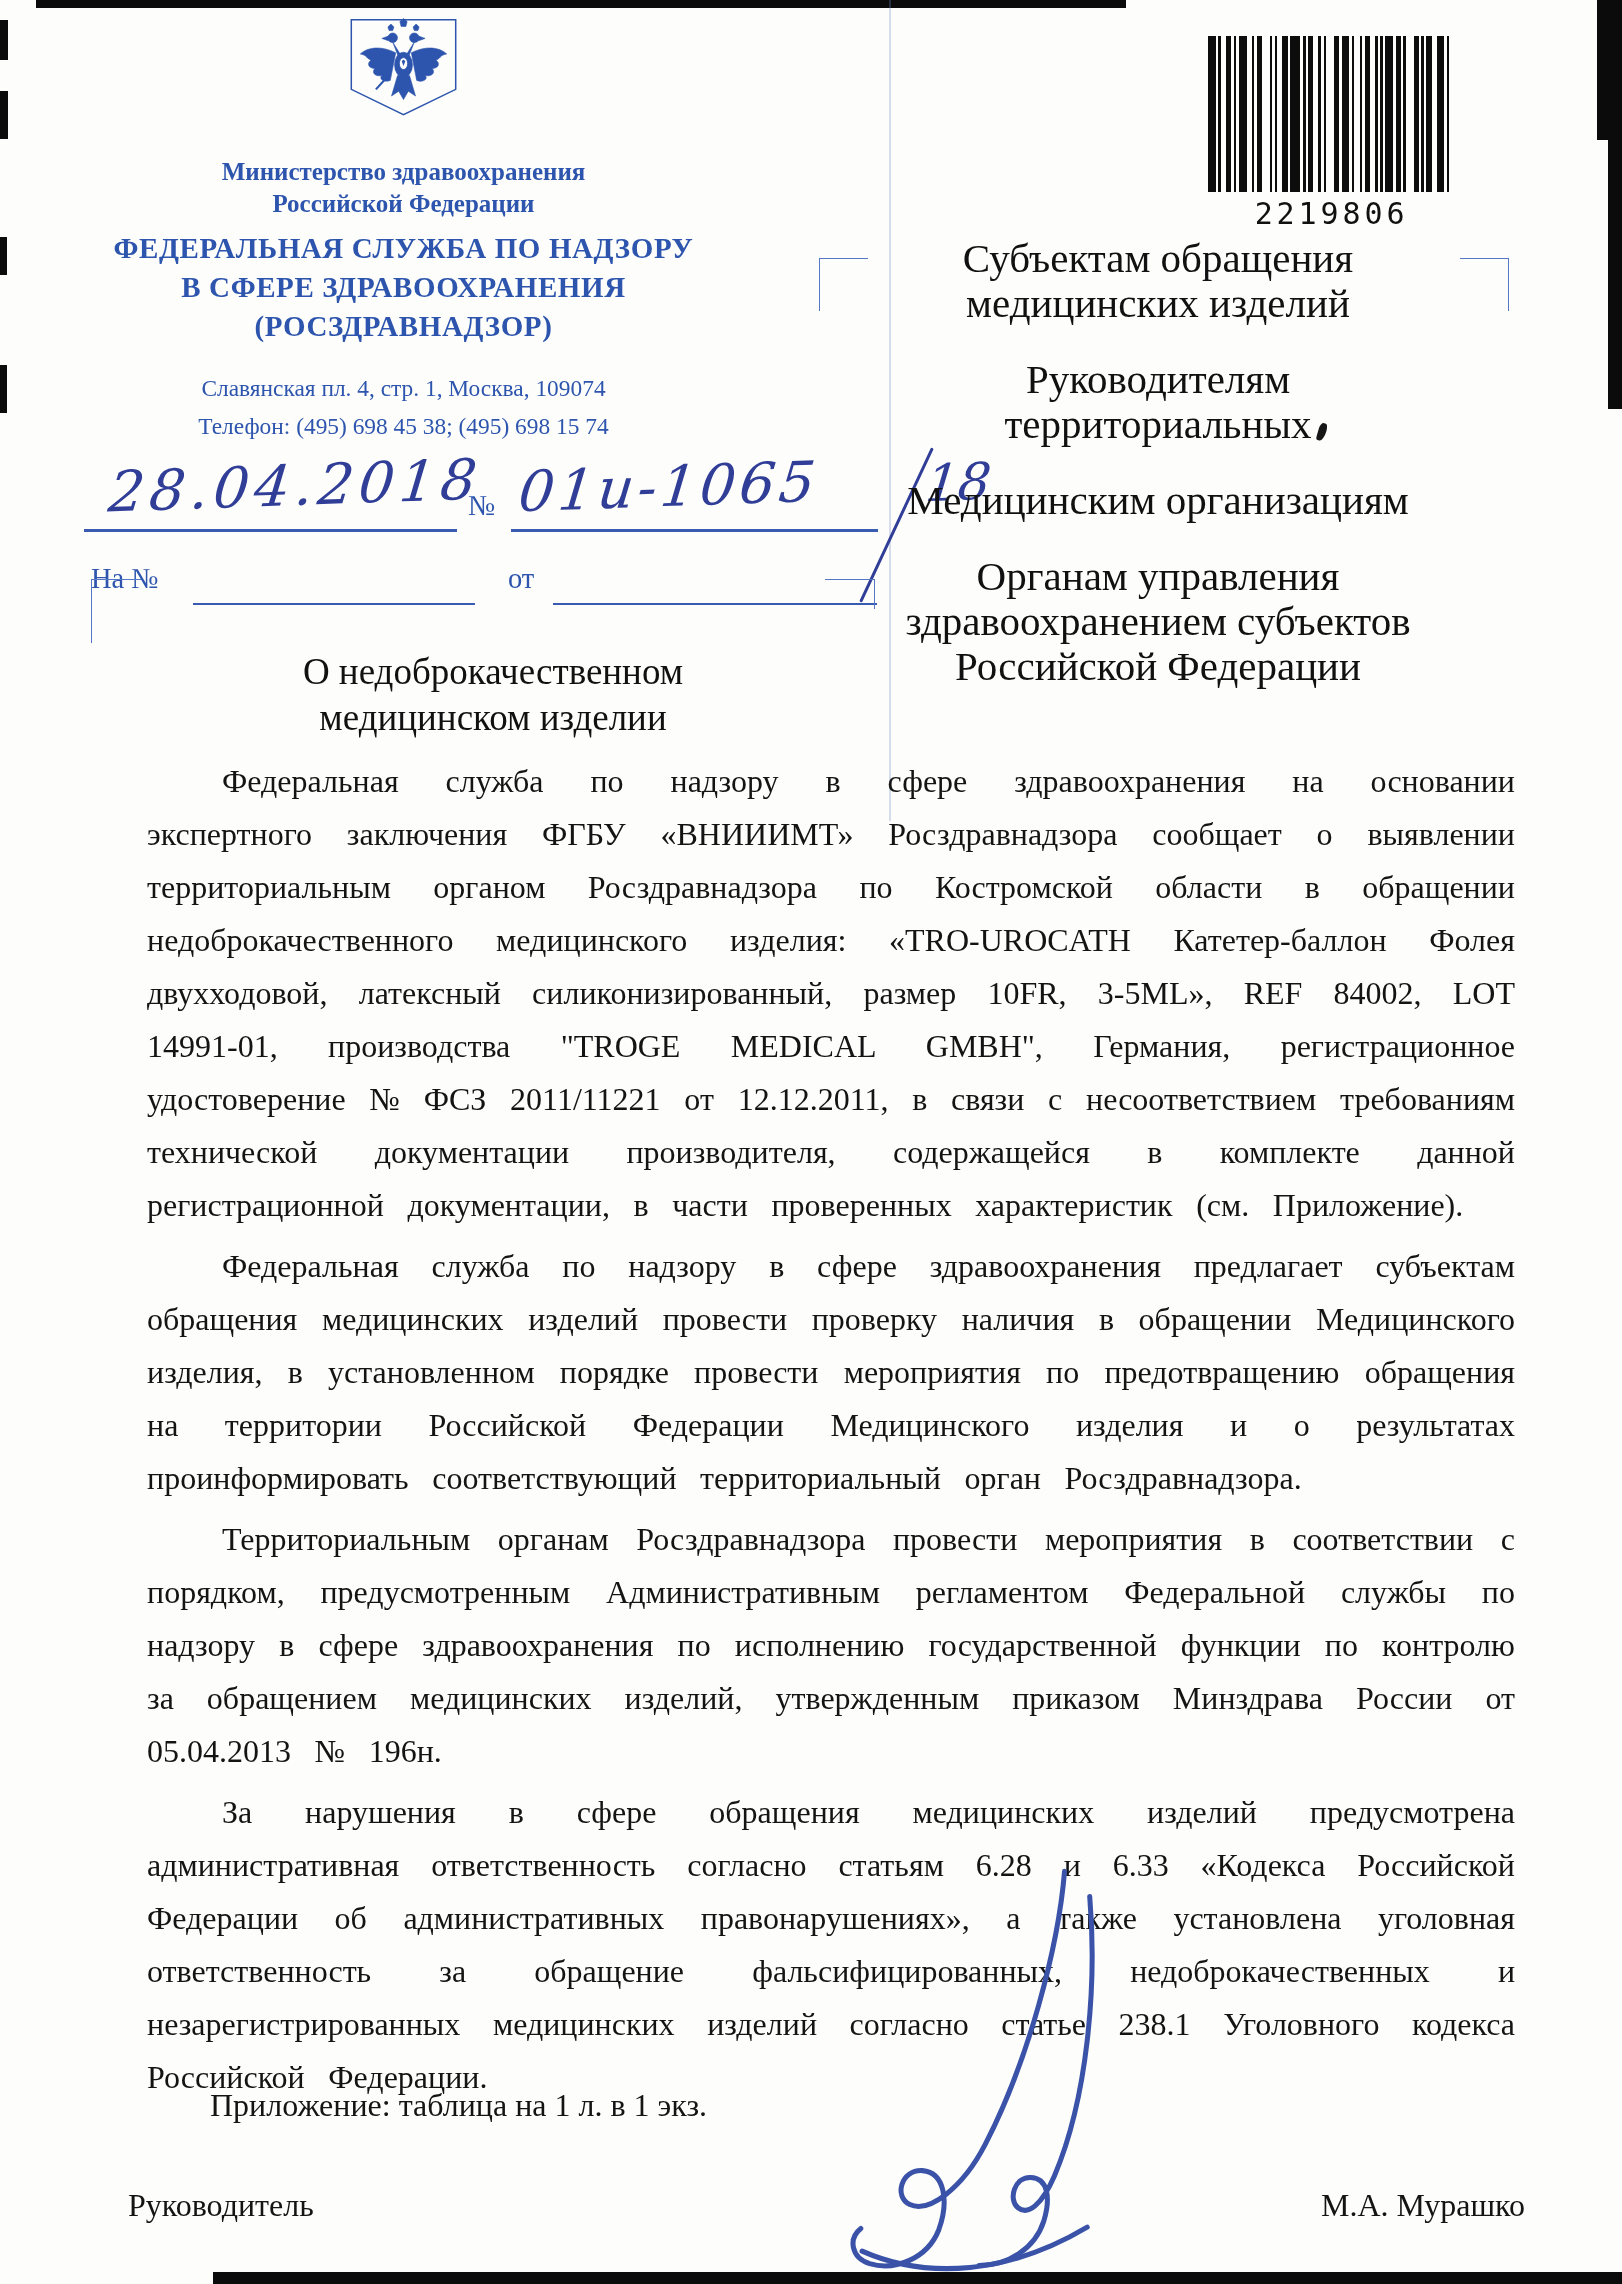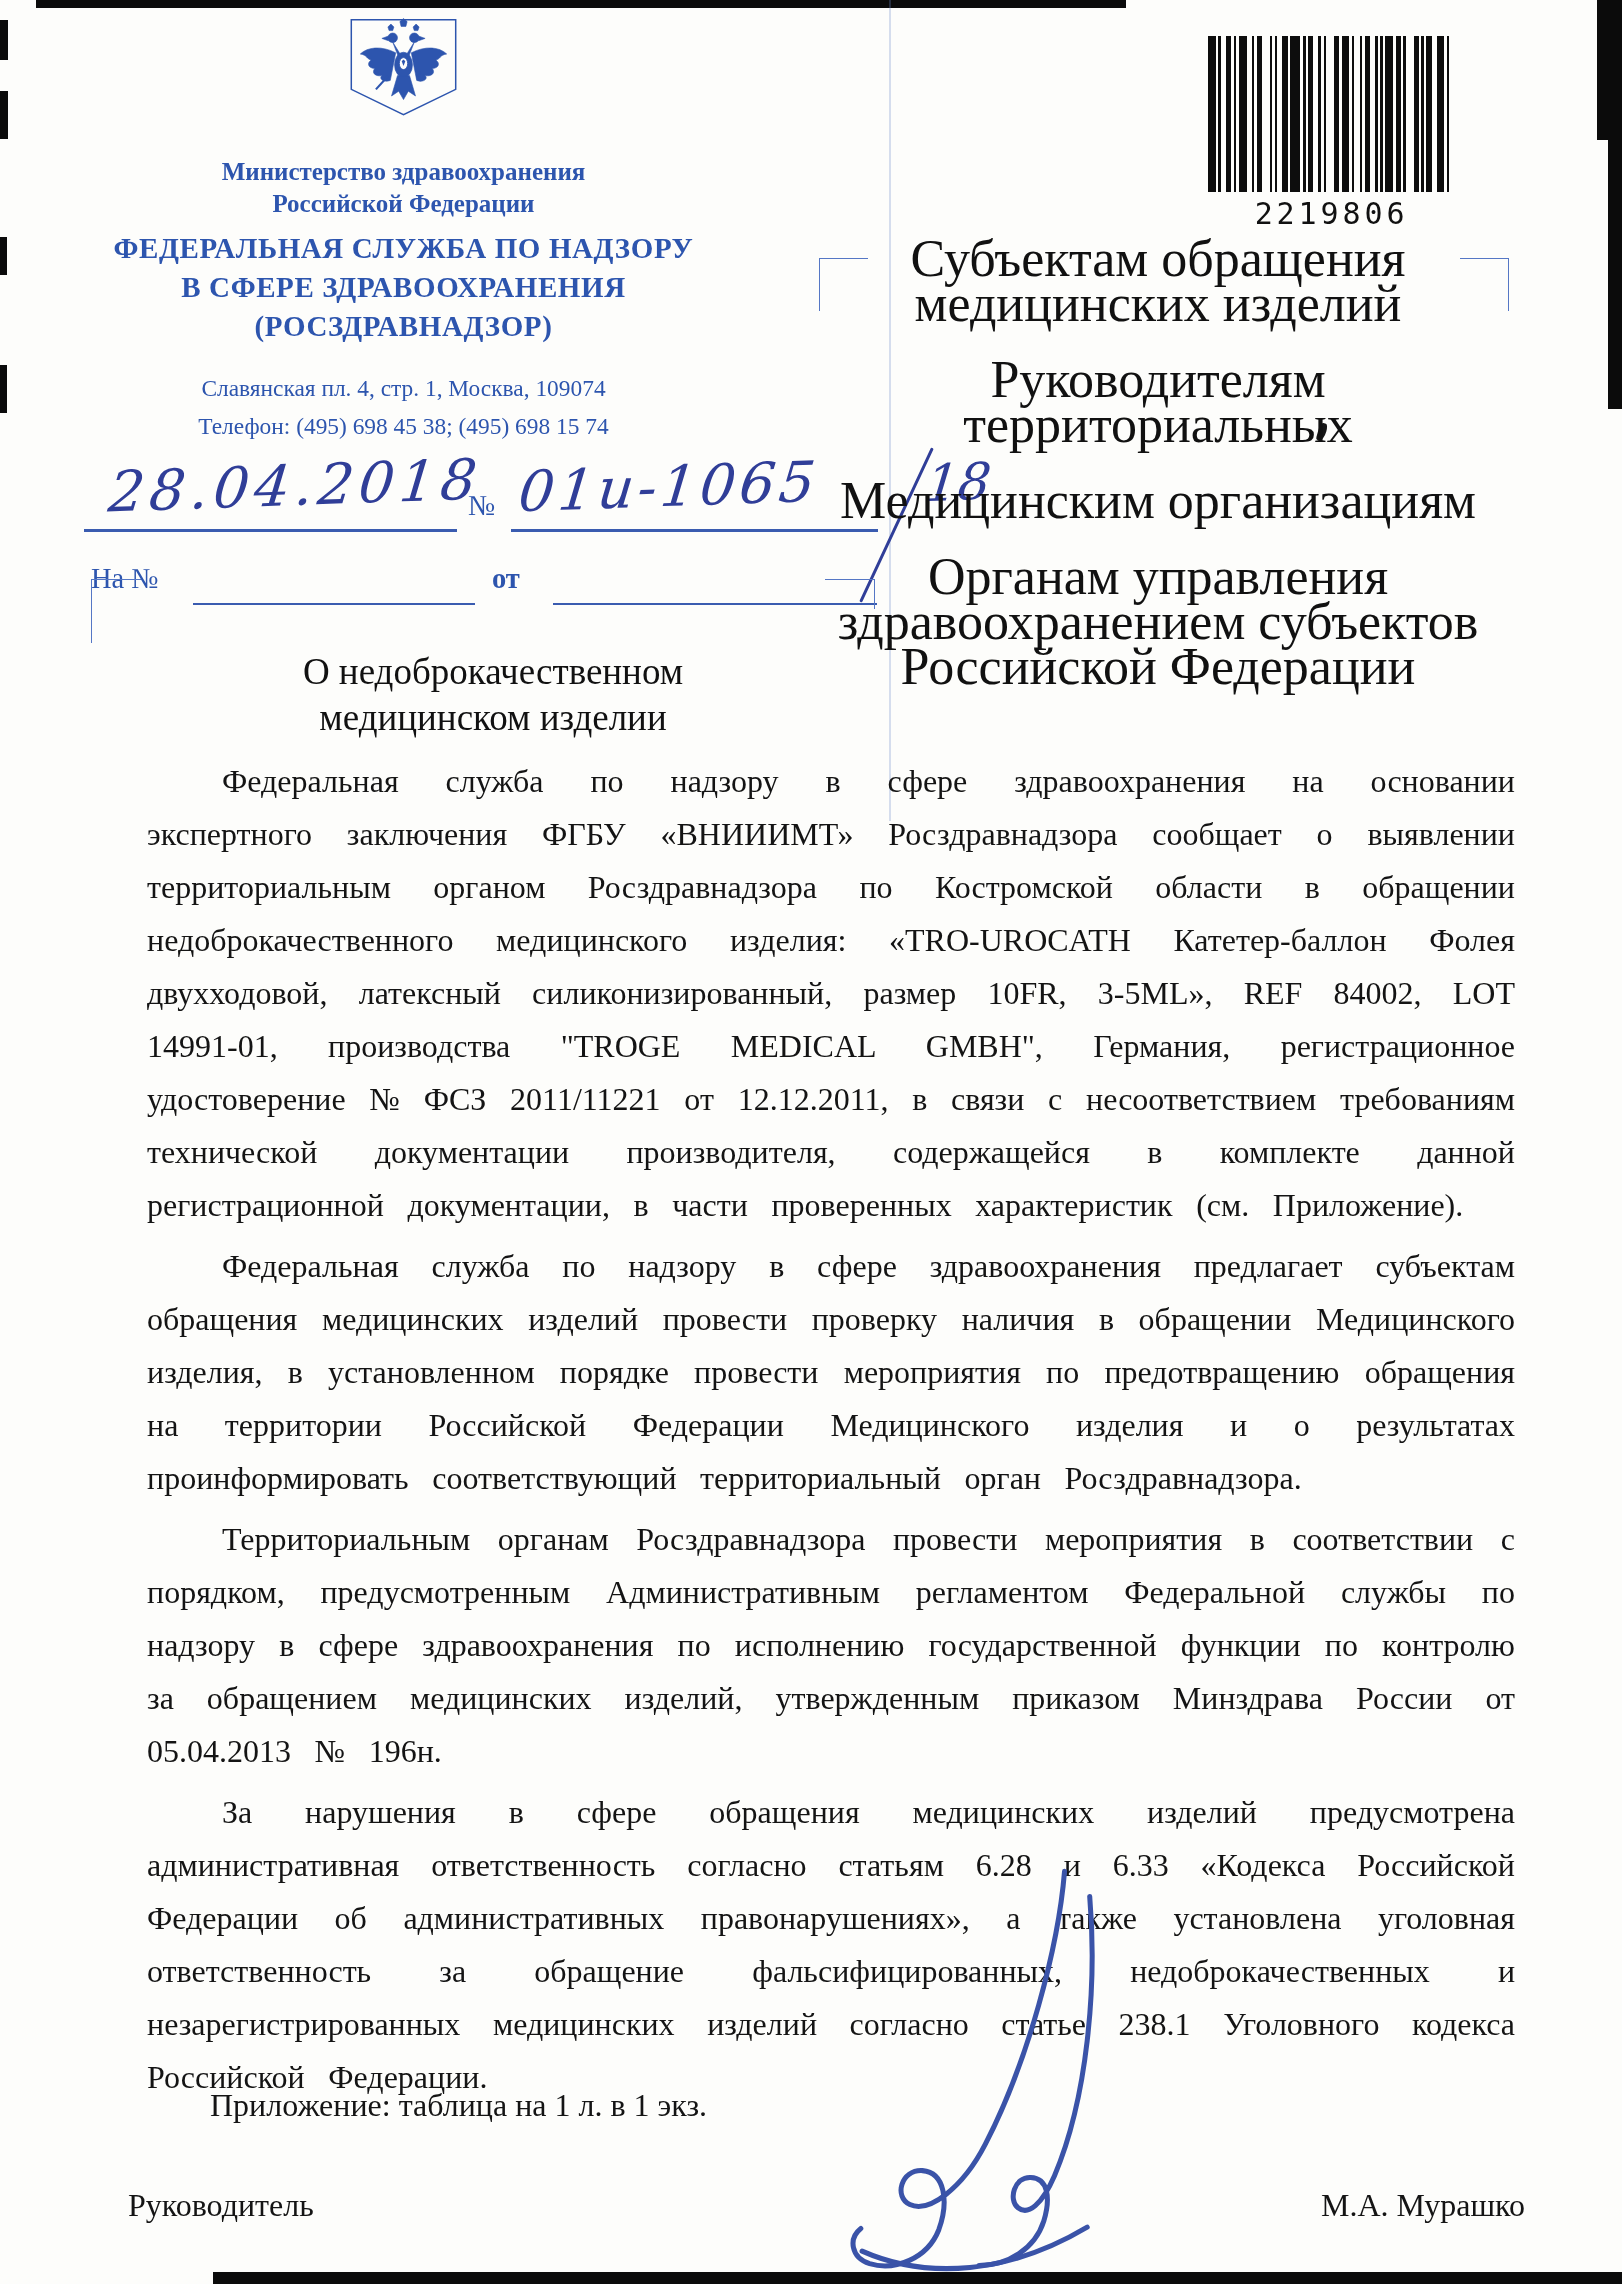--- a/index.html
+++ b/index.html
@@ -32,21 +32,21 @@
   .u-line{position:absolute;height:2.6px;background:#3a5cb0;}
   
   .crn{position:absolute;border:0 solid #5577c5;}
   
   .barcode{position:absolute;left:1208px;top:36px;width:247px;text-align:center;}
   .bars{display:flex;height:156px;align-items:stretch;}
   .barcode-num{margin-top:3.9px;font-family:"DejaVu Sans Mono",monospace;font-size:30px;
     letter-spacing:3.9px;color:#111;}
   
   .addressees{position:absolute;left:801px;top:236px;width:714px;text-align:center;
-    font-size:52px;line-height:45px;color:#111;}
+    font-size:41px;line-height:45px;color:#111;}
   .addr-group{margin-bottom:31px;}
   
   .subject{position:absolute;left:279px;top:649px;width:428px;text-align:center;
     font-size:37px;line-height:46px;color:#111;}
   
   .body-text{position:absolute;left:139px;top:747px;width:1384px;
     font-size:32px;line-height:53px;text-align:justify;word-spacing:15.6px;color:#141414;}
   .body-text p{margin:8px;text-indent:75px;}
   .attachment{position:absolute;left:210px;top:2087px;font-size:32px;color:#141414;}
   
@@ -112,21 +112,21 @@
   <div class="hand reg-date">28.04.2018</div>
   <div class="blue-label" style="left:468px;top:490px;">№</div>
   <div class="hand reg-number">01и-1065</div>
   <div class="reg-slash"></div>
   <div class="hand reg-suffix">18</div>
   <div class="u-line" style="left:84px;top:529px;width:373px;"></div>
   <div class="u-line" style="left:511px;top:529px;width:367px;"></div>
 
   <div class="blue-label" style="left:91px;top:563px;">На №</div>
   <div class="u-line" style="left:193px;top:603px;width:282px;height:1.9px;"></div>
-  <div class="blue-label" style="left:492px;top:563px;font-weight:bold;">от</div>
+  <div class="blue-label" style="left:508px;top:563px;">от</div>
   <div class="u-line" style="left:553px;top:603px;width:324px;height:1.9px;"></div>
 
   <div class="crn" style="left:819px;top:258px;width:48px;height:52px;border-top-width:1.9px;border-left-width:1.9px;"></div>
   <div class="crn" style="left:1460px;top:258px;width:48px;height:52px;border-top-width:1.9px;border-right-width:1.9px;"></div>
   <div class="crn" style="left:91px;top:579px;width:49px;height:63px;border-top-width:1.9px;border-left-width:1.9px;"></div>
   <div class="crn" style="left:825px;top:579px;width:49px;height:29px;border-top-width:1.9px;border-right-width:1.9px;"></div>
 
   <div class="barcode">
     <div class="bars">
         <div style="width: 7.7px; background: rgb(13, 13, 13);"></div>

